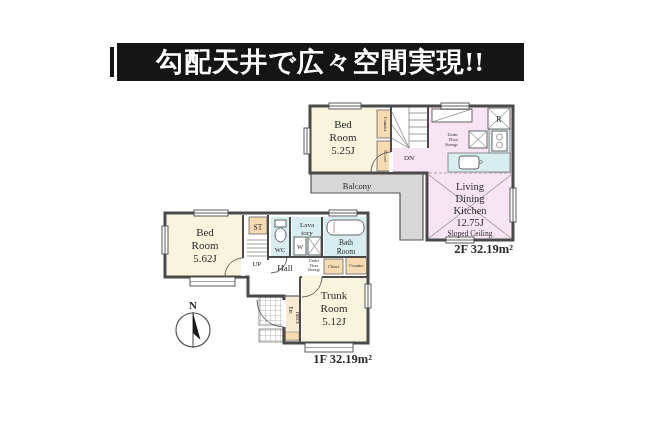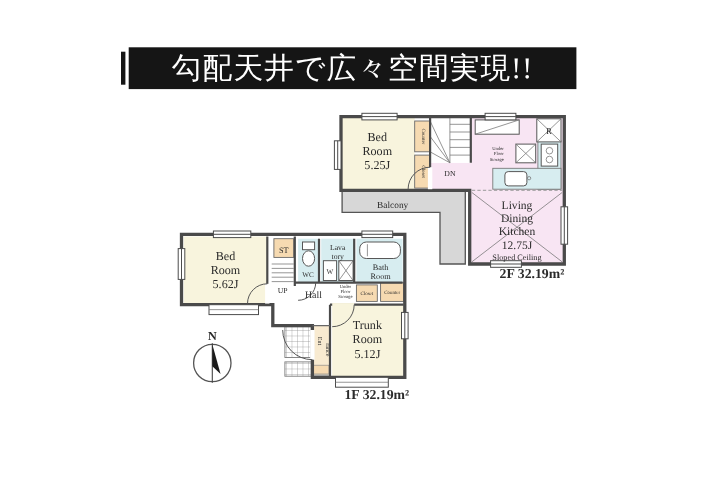--- a/index.html
+++ b/index.html
@@ -1,20 +1,20 @@
 <!DOCTYPE html>
 <html><head>
 <meta charset="utf-8">
 <style>
   html,body{margin:0;padding:0;background:#fff;}
   .canvas{position:relative;width:652px;height:448px;background:#ffffff;overflow:hidden;
           font-family:"Liberation Serif","DejaVu Serif",serif;}
   .banner{position:absolute;left:117px;top:43px;width:407px;height:38px;background:#151515;
           display:flex;align-items:center;justify-content:center;}
-  .banner span{color:#ffffff;font-size:27px;font-weight:normal;letter-spacing:1px;white-space:nowrap;text-align:center;}
+  .banner span{color:#ffffff;font-size:27px;font-weight:bold;letter-spacing:1px;white-space:nowrap;text-align:center;}
   .banner-tick{position:absolute;left:110px;top:47px;width:4px;height:30px;background:#151515;}
   svg{position:absolute;left:0;top:0;}
   .t{font-family:"Liberation Serif","DejaVu Serif",serif;fill:#2b2b2b;}
   .f12{font-size:12.5px;font-weight:bold;}
   .f11{font-size:11px;}
   .f10{font-size:10.5px;}
   .f9{font-size:9px;}
   .f85{font-size:8.5px;}
   .f8{font-size:8px;}
   .f75{font-size:7.5px;}

